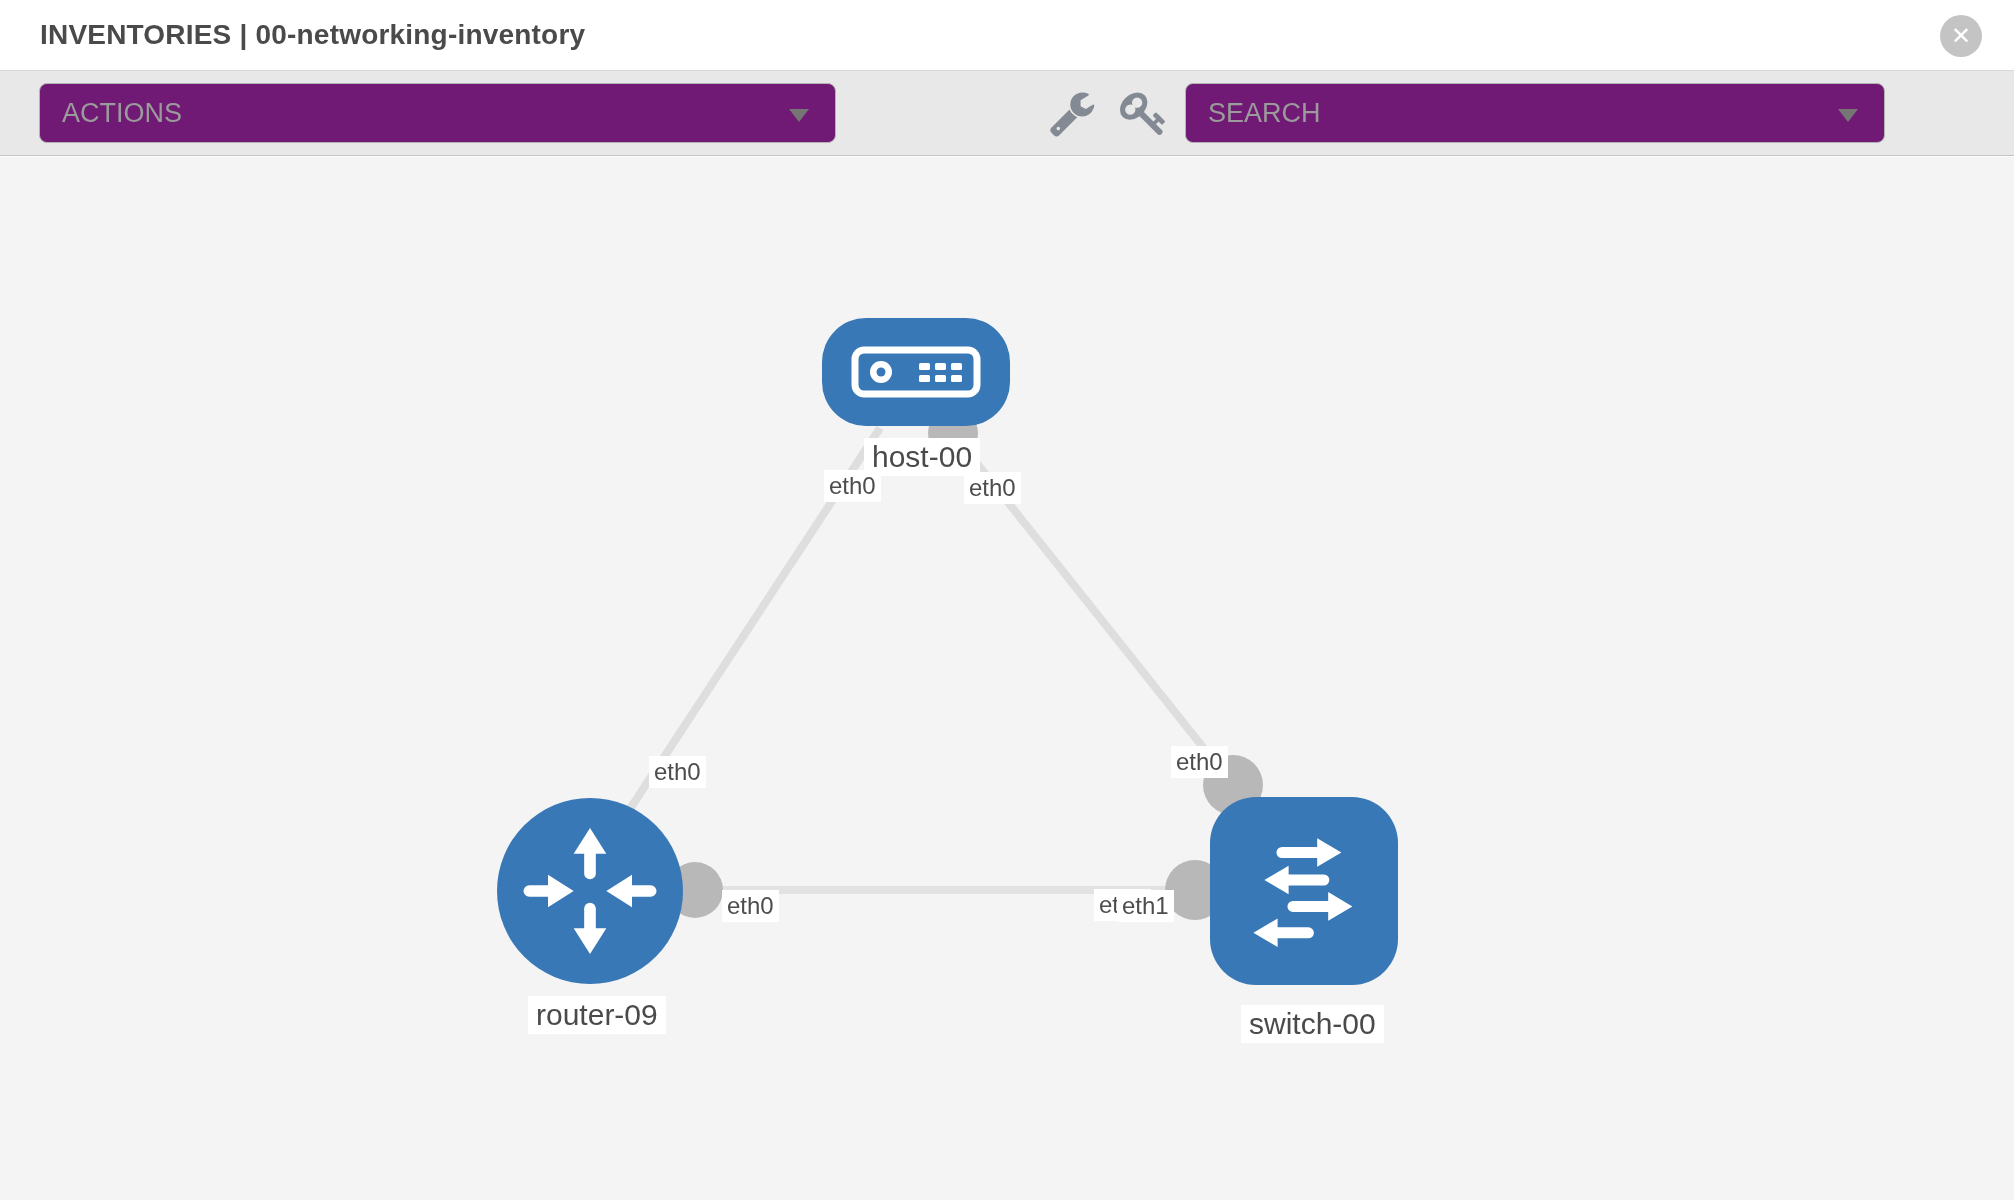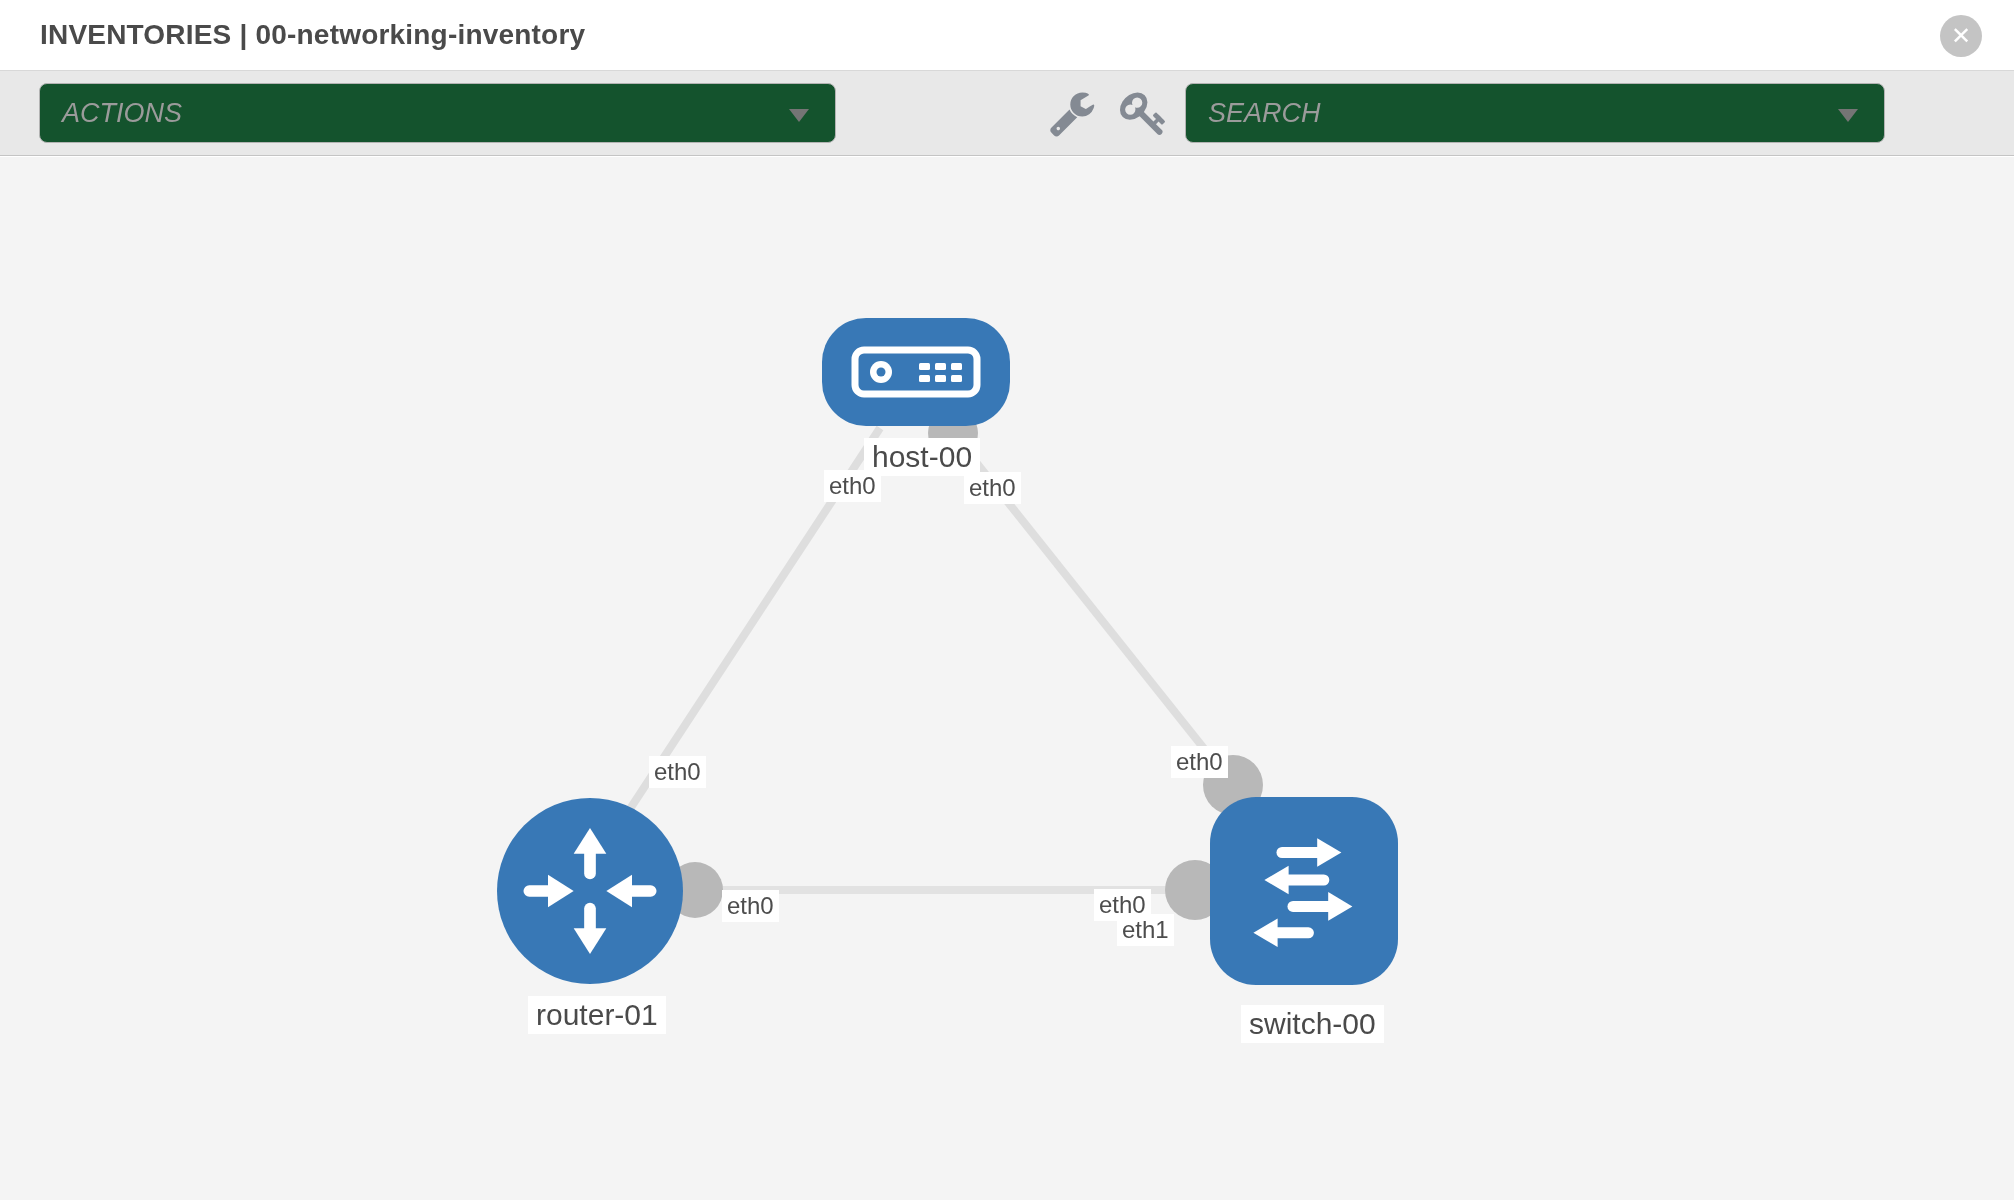--- a/index.html
+++ b/index.html
@@ -12,22 +12,22 @@
   .header-title { position:absolute; left:40px; top:0; height:70px; line-height:70px;
     font-size:28px; font-weight:bold; color:#4a4a4a; letter-spacing:.2px; }
   .close-btn { position:absolute; right:32px; top:15px; width:42px; height:42px;
     background:#c4c4c4; border-radius:50%; cursor:pointer; }
   .close-btn span { position:absolute; left:0; top:0; width:42px; height:42px;
     text-align:center; line-height:42px; color:#ffffff; font-size:24px; font-weight:bold; }
 
   
   .toolbar { position:absolute; left:0; top:71px; width:2014px; height:85px;
     background:#e8e8e8; border-bottom:1px solid #c4c4c4; }
-  .select-box { position:absolute; top:12px; height:60px; background:#14532d;
-    border:1px solid #b3b3b3; border-radius:8px; cursor:pointer;font-style:italic; }
+  .select-box { position:absolute; top:12px; height:60px; background:#701a75;
+    border:1px solid #b3b3b3; border-radius:8px; cursor:pointer; }
   .select-box .sel-label { position:absolute; left:22px; top:0; height:58px; line-height:58px;
     font-size:27px; color:#9b9b9b; }
   .caret { position:absolute; right:26px; top:25px; width:0; height:0;
     border-left:10px solid transparent; border-right:10px solid transparent;
     border-top:13px solid #757575; }
   .actions-box { left:39px; width:797px; }
   .search-box { left:1185px; width:700px; }
   .tool-icon { position:absolute; top:18px; width:48px; height:48px; cursor:pointer; }
   .tool-icon svg { width:100%; height:100%; fill:#848a93; }
   .wrench { left:1048px; }
@@ -132,24 +132,24 @@
         <polygon points="24,50 46,37 46,63" stroke="none"></polygon>
         <line x1="50" y1="74" x2="84" y2="74"></line>
         <polygon points="104,74 82,61 82,87" stroke="none"></polygon>
         <line x1="64" y1="98" x2="34" y2="98"></line>
         <polygon points="14,98 36,85 36,111" stroke="none"></polygon>
       </g>
     </svg>
   </div>
 
   <div class="node-label" style="left:864px; top:281px;">host-00</div>
-  <div class="node-label" style="left:528px; top:839px;">router-01</div>
+  <div class="node-label" style="left:528px; top:839px;">router-09</div>
   <div class="node-label" style="left:1241px; top:840px;margin-top:8px;">switch-00</div>
 
   <div class="iface-label" style="left:824px; top:293px;">eth0</div>
   <div class="iface-label" style="left:964px; top:295px;">eth0</div>
   <div class="iface-label" style="left:649px; top:579px;">eth0</div>
   <div class="iface-label" style="left:1171px; top:569px;">eth0</div>
   <div class="iface-label" style="left:722px; top:713px;">eth0</div>
   <div class="iface-label" style="left:1094px; top:712px;">eth0</div>
-  <div class="iface-label" style="left:1117px; top:737px;">eth1</div>
+  <div class="iface-label" style="left:1117px; top:713px;">eth1</div>
 
 </div>
 
 </body></html>

